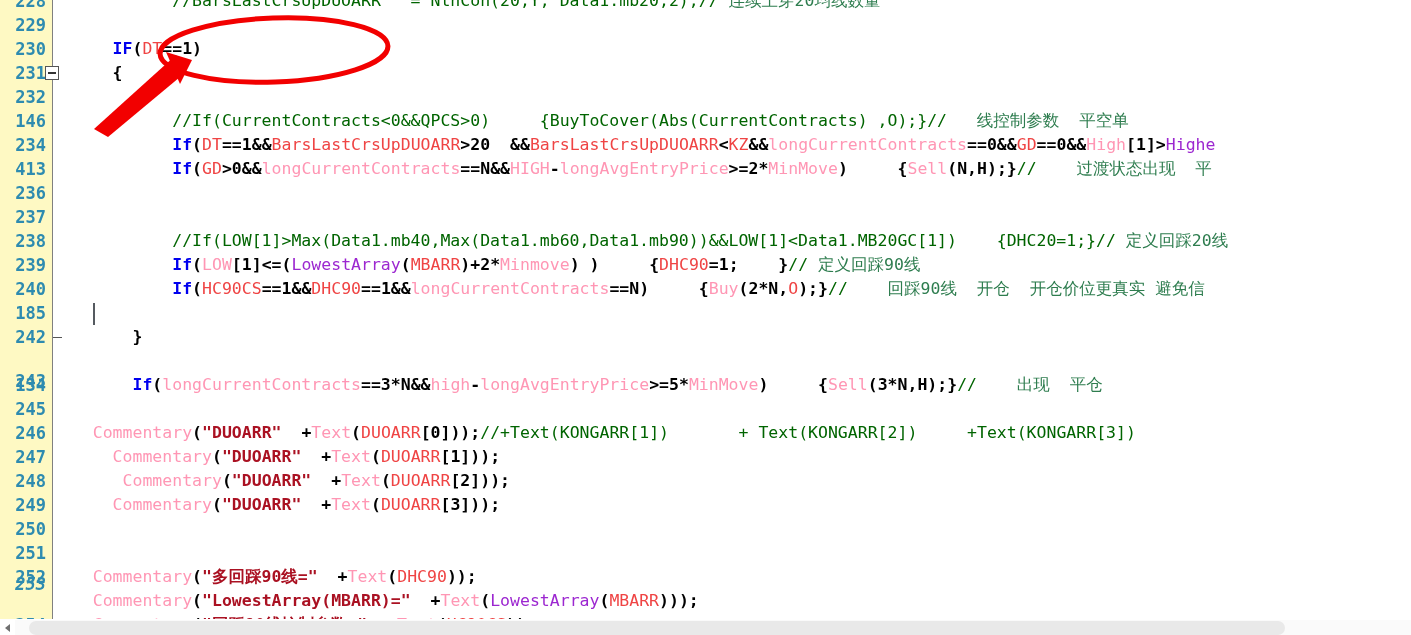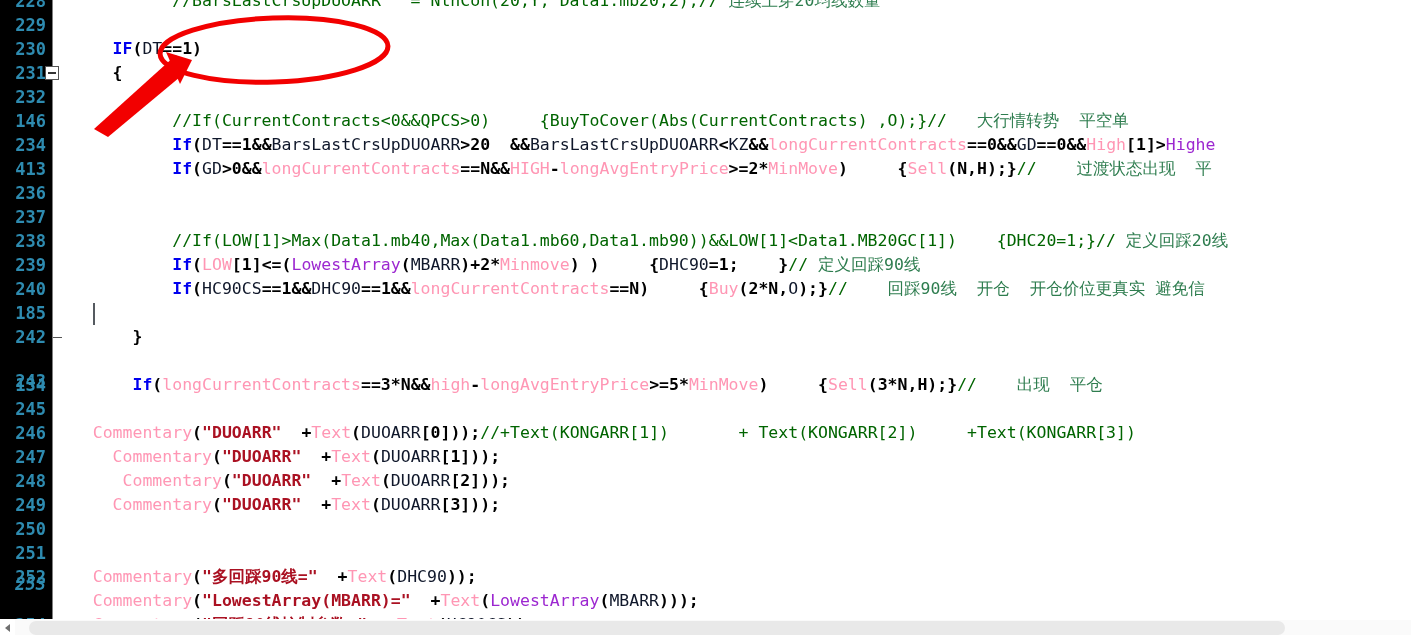--- a/index.html
+++ b/index.html
@@ -18,21 +18,21 @@
     background: #ffffff;
     overflow: hidden;
   }
 
   
   #gutter {
     position: absolute;
     left: 0; top: 0;
     width: 52px;
     height: 619px;
-    background: #000000;
+    background: #fef9c3;
     z-index: 3;
   }
   #gutter-rule {
     position: absolute;
     left: 52px; top: 0;
     width: 1px; height: 619px;
     background: #808080;
     z-index: 3;
   }
   .lnum {
@@ -88,21 +88,21 @@
     line-height: 24px;
     white-space: pre;
     font-size: 16.5px;
     font-family: "DejaVu Sans Mono", "Liberation Mono", monospace;
     color: #000000;
     letter-spacing: 0px;
   }
 
   
   .kw      { color: #0000ee; font-weight: bold; }
-  .ident   { color: #0f172a; }
+  .ident   { color: #ef4444; }
   .pink    { color: #ff96b4; }
   .purple  { color: #9c27d0; }
   .cmt     { color: #006400; }
   .cmtcn   { color: #2e7d4f; }
   .str     { color: #aa1122; font-weight: bold; }
   .num     { color: #000000; font-weight: bold; }
   .op      { color: #000000; font-weight: bold; }
   .plain   { color: #000000; }
 
   
@@ -165,21 +165,21 @@
 <body>
 
 <div id="editor">
 
   <div id="code">
       <div class="line" style="top: -11px;"><span class="cmt">            //BarsLastCrsUpDUOARR   = NthCon(20,Y, Data1.mb20,2);//</span><span class="cmtcn"> 连续上穿20均线数量</span></div>
       <div class="line" style="top: 13px;"></div>
       <div class="line" style="top: 37px;"><span class="plain">      </span><span class="kw">IF</span><span class="op">(</span><span class="ident">DT</span><span class="op">==</span><span class="num">1</span><span class="op">)</span></div>
       <div class="line" style="top: 61px;"><span class="plain">      </span><span class="op">{</span></div>
       <div class="line" style="top: 85px;"></div>
-      <div class="line" style="top: 109px;"><span class="cmt">            //If(CurrentContracts&lt;0&amp;&amp;QPCS&gt;0)     {BuyToCover(Abs(CurrentContracts) ,O);}//</span><span class="cmtcn">   大行情转势  平空单</span></div>
+      <div class="line" style="top: 109px;"><span class="cmt">            //If(CurrentContracts&lt;0&amp;&amp;QPCS&gt;0)     {BuyToCover(Abs(CurrentContracts) ,O);}//</span><span class="cmtcn">   线控制参数  平空单</span></div>
       <div class="line" style="top: 133px;"><span class="plain">            </span><span class="kw">If</span><span class="op">(</span><span class="ident">DT</span><span class="op">==</span><span class="num">1</span><span class="op">&amp;&amp;</span><span class="ident">BarsLastCrsUpDUOARR</span><span class="op">&gt;</span><span class="num">20</span><span class="op">  &amp;&amp;</span><span class="ident">BarsLastCrsUpDUOARR</span><span class="op">&lt;</span><span class="ident">KZ</span><span class="op">&amp;&amp;</span><span class="pink">longCurrentContracts</span><span class="op">==</span><span class="num">0</span><span class="op">&amp;&amp;</span><span class="ident">GD</span><span class="op">==</span><span class="num">0</span><span class="op">&amp;&amp;</span><span class="pink">High</span><span class="op">[</span><span class="num">1</span><span class="op">]&gt;</span><span class="purple">Highe</span></div>
       <div class="line" style="top: 157px;"><span class="plain">            </span><span class="kw">If</span><span class="op">(</span><span class="ident">GD</span><span class="op">&gt;</span><span class="num">0</span><span class="op">&amp;&amp;</span><span class="pink">longCurrentContracts</span><span class="op">==</span><span class="num">N</span><span class="op">&amp;&amp;</span><span class="pink">HIGH</span><span class="op">-</span><span class="pink">longAvgEntryPrice</span><span class="op">&gt;=</span><span class="num">2</span><span class="op">*</span><span class="pink">MinMove</span><span class="op">)</span><span class="op">     {</span><span class="pink">Sell</span><span class="op">(</span><span class="num">N</span><span class="op">,</span><span class="num">H</span><span class="op">);}</span><span class="cmt">//</span><span class="cmtcn">    过渡状态出现  平</span></div>
       <div class="line" style="top: 181px;"></div>
       <div class="line" style="top: 205px;"></div>
       <div class="line" style="top: 229px;"><span class="cmt">            //If(LOW[1]&gt;Max(Data1.mb40,Max(Data1.mb60,Data1.mb90))&amp;&amp;LOW[1]&lt;Data1.MB20GC[1])    {DHC20=1;}//</span><span class="cmtcn"> 定义回踩20线</span></div>
       <div class="line" style="top: 253px;"><span class="plain">            </span><span class="kw">If</span><span class="op">(</span><span class="pink">LOW</span><span class="op">[</span><span class="num">1</span><span class="op">]&lt;=(</span><span class="purple">LowestArray</span><span class="op">(</span><span class="ident">MBARR</span><span class="op">)+</span><span class="num">2</span><span class="op">*</span><span class="pink">Minmove</span><span class="op">) )</span><span class="op">     {</span><span class="ident">DHC90</span><span class="op">=</span><span class="num">1</span><span class="op">;    }</span><span class="cmt">//</span><span class="cmtcn"> 定义回踩90线</span></div>
       <div class="line" style="top: 277px;"><span class="plain">            </span><span class="kw">If</span><span class="op">(</span><span class="ident">HC90CS</span><span class="op">==</span><span class="num">1</span><span class="op">&amp;&amp;</span><span class="ident">DHC90</span><span class="op">==</span><span class="num">1</span><span class="op">&amp;&amp;</span><span class="pink">longCurrentContracts</span><span class="op">==</span><span class="num">N</span><span class="op">)</span><span class="op">     {</span><span class="pink">Buy</span><span class="op">(</span><span class="num">2</span><span class="op">*</span><span class="num">N</span><span class="op">,</span><span class="ident">O</span><span class="op">);}</span><span class="cmt">//</span><span class="cmtcn">    回踩90线  开仓  开仓价位更真实 避免信</span></div>
       <div class="line" style="top: 301px;"></div>
       <div class="line" style="top: 325px;"><span class="plain">        </span><span class="op">}</span></div>
       <div class="line" style="top: 349px;"></div>

